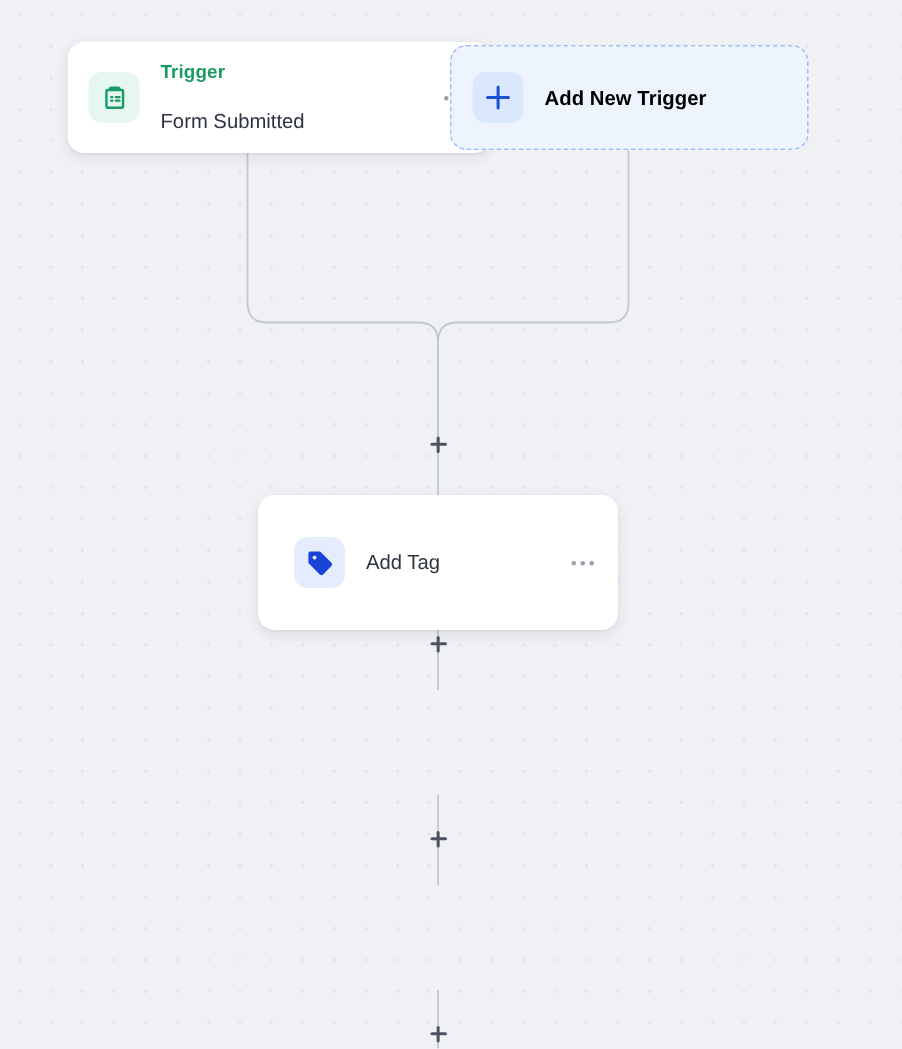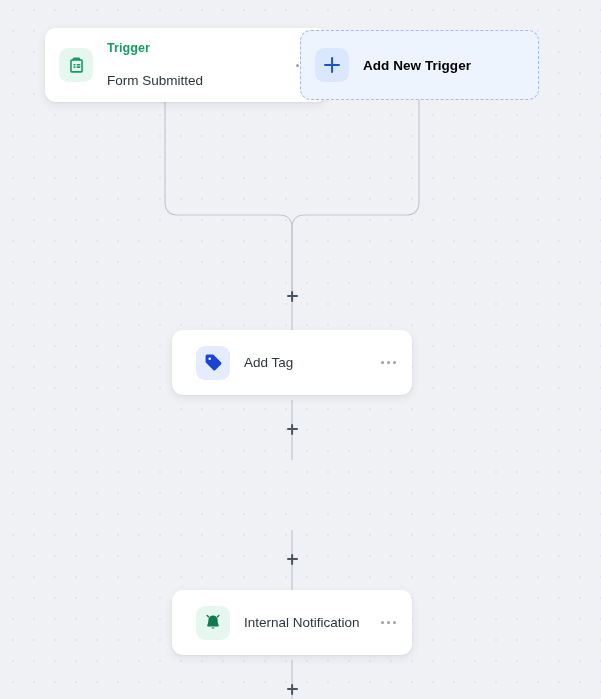--- a/index.html
+++ b/index.html
@@ -152,21 +152,21 @@
     font-size: 13.5px;
     font-weight: bold;
     color: #000000;
     letter-spacing: 0.05px;
   }
 
   
   .action-card {
     left: 172px;
     width: 240px;
-    height: 65px;
+    height: 90px;
     padding-left: 24px;
   }
   #node-add-tag        { top: 330px; }
   #node-email          { top: 460px; }
   #node-internal-notif { top: 590px; }
 
   
   .plus-node {
     position: absolute;
     width: 22px;
@@ -257,33 +257,16 @@
         <i></i>
         <i></i>
     </div>
   </div>
 
   <div class="plus-node" id="plus-1"></div>
 
 
   <div class="plus-node" id="plus-2"></div>
 
-  <div class="card action-card" id="node-internal-notif">
-    <div class="icon-box green">
-      <svg class="ic" width="20" height="20" viewBox="0 0 24 24">
-        <path d="M12 3a5.6 5.6 0 0 0-5.6 5.6c0 4.4-1.4 5.6-1.4 6.6 0 .6.5 1 1.1 1h11.8c.6 0 1.1-.4 1.1-1 0-1-1.4-2.2-1.4-6.6A5.6 5.6 0 0 0 12 3z" fill="#0f7a4e"></path>
-        <path d="M10.1 17.4a2 2 0 0 0 3.8 0z" fill="#0f7a4e"></path>
-        <path d="M6.6 4.4 5 2.9M17.4 4.4 19 2.9" stroke="#0f7a4e" stroke-width="1.7" stroke-linecap="round" fill="none"></path>
-      </svg>
-    </div>
-    <div class="card-text">
-      <div class="node-title">Internal Notification</div>
-    </div>
-    <div class="dots">
-      <i></i>
-        <i></i>
-        <i></i>
-    </div>
-  </div>
 
   <div class="plus-node" id="plus-3"></div>
 
 </div>
 
 </body></html>

